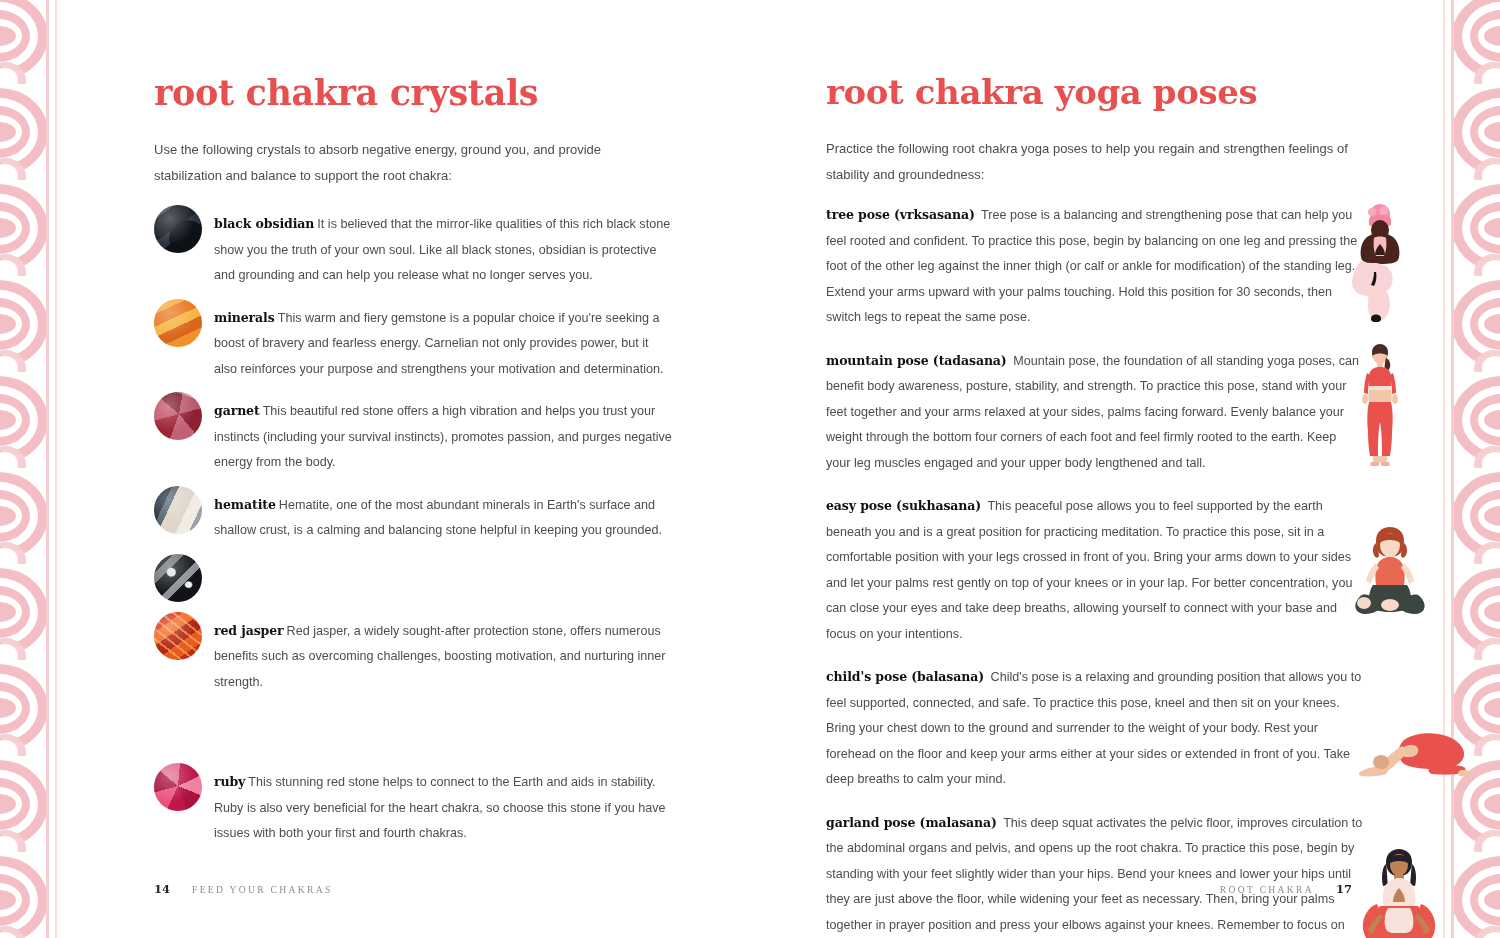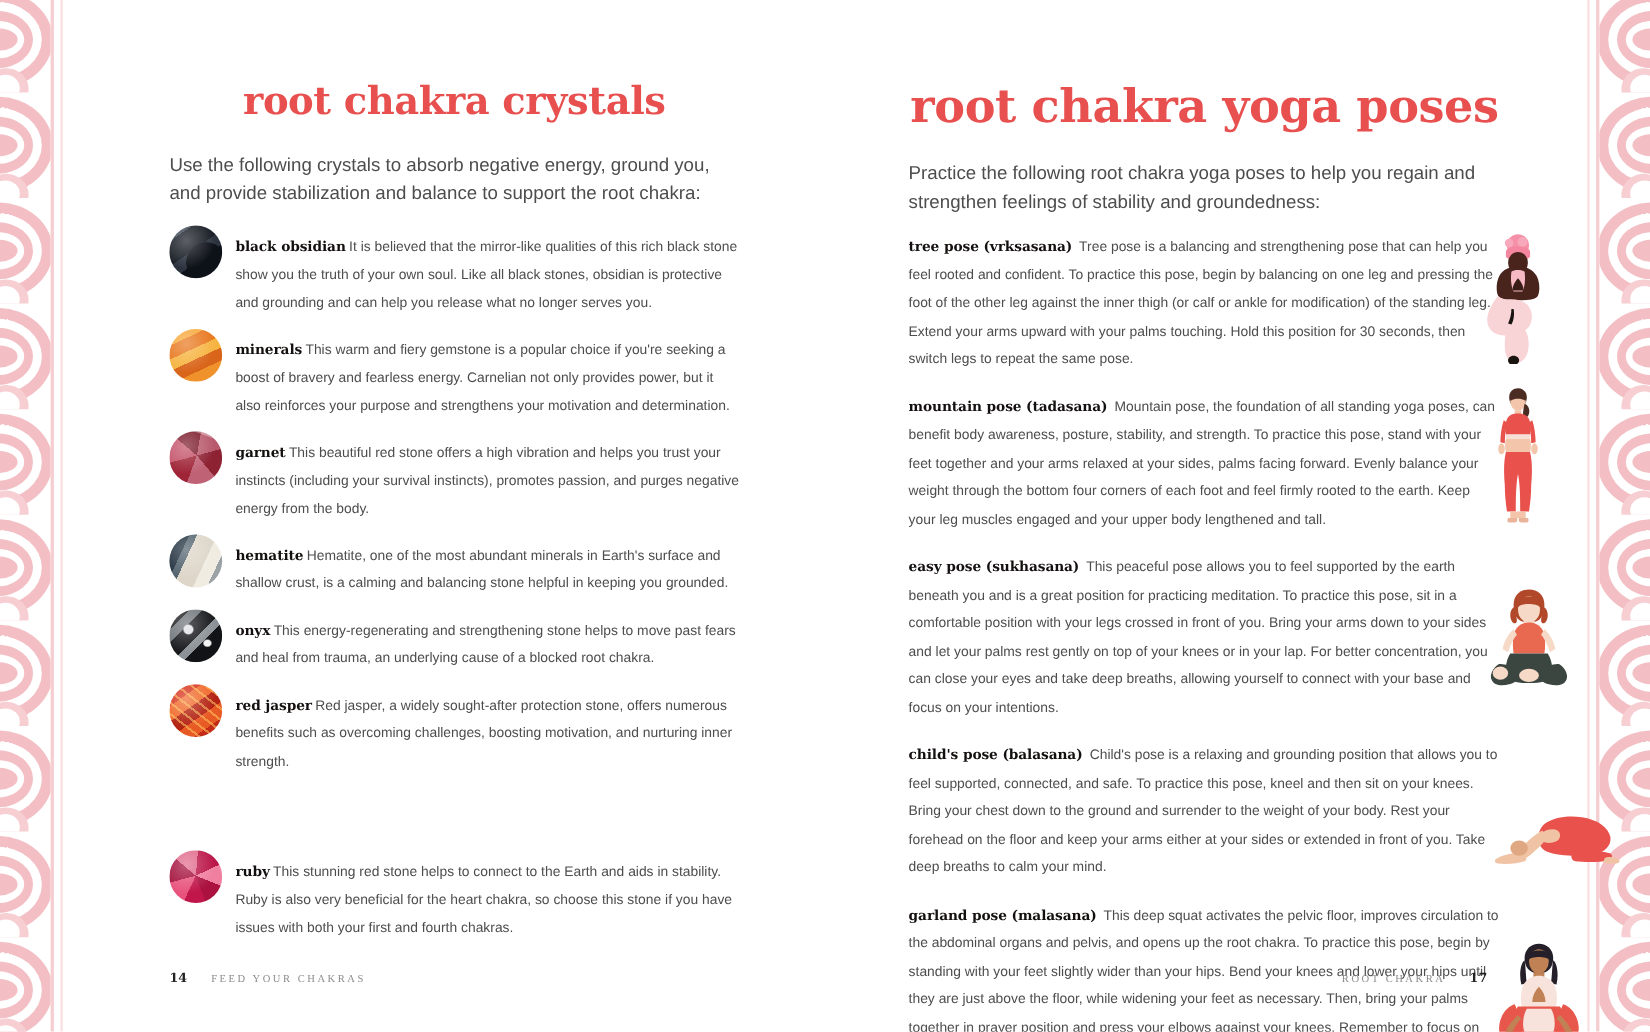--- a/index.html
+++ b/index.html
@@ -133,28 +133,28 @@
 
   .page-inner-left  { padding: 72px 78px 0 92px; }
   .page-inner-right { padding: 72px 74px 0 76px; }
 
   h1.section-title {
     font-family: "DejaVu Serif", serif;
     font-weight: 700;
     font-size: 35px;
     letter-spacing: -0.4px;
     color: #e8504f;
-    text-align: center;
+    text-align: left;
     margin: 0 0 22px 0;
     white-space: nowrap;
   }
-  .page-col.right h1.section-title { font-size: 42px; }
+  .page-col.right h1.section-title { font-size: 34px; }
 
   p.intro {
-    font-size: 17px;
+    font-size: 13px;
     line-height: 26px;
     color: #4d4d4d;
     margin-bottom: 14px;
     margin-top: 24px;
   }
 
   
   .crystal-list { margin-top: 4px; }
   .crystal-item {
     position: relative;
@@ -477,21 +477,20 @@
             <div class="crystal-item">
               <div class="stone" style="background: linear-gradient(200deg, rgba(255, 255, 255, 0.35) 0px, rgba(255, 255, 255, 0.35) 14%, rgba(255, 255, 255, 0) 15%), conic-gradient(from 200deg at 52% 46%, rgb(158, 36, 54) 0deg, rgb(158, 36, 54) 55deg, rgb(196, 83, 106) 55deg, rgb(196, 83, 106) 110deg, rgb(124, 28, 44) 110deg, rgb(124, 28, 44) 170deg, rgb(184, 89, 108) 170deg, rgb(184, 89, 108) 235deg, rgb(141, 34, 51) 235deg, rgb(141, 34, 51) 300deg, rgb(192, 98, 118) 300deg, rgb(192, 98, 118) 360deg); background-blend-mode: normal;"></div>
               <div class="stone-body"><span class="term">garnet</span><span>This beautiful red stone offers a high vibration and helps you trust your instincts (including your survival instincts), promotes passion, and purges negative energy from the body.</span></div>
             </div>
             <div class="crystal-item">
               <div class="stone" style="background: linear-gradient(115deg, rgb(34, 49, 63) 0px, rgb(34, 49, 63) 26%, rgb(83, 99, 111) 26%, rgb(83, 99, 111) 36%, rgb(221, 214, 201) 36%, rgb(221, 214, 201) 62%, rgb(240, 236, 226) 62%, rgb(240, 236, 226) 80%, rgb(154, 162, 166) 80%, rgb(154, 162, 166) 100%); background-blend-mode: normal;"></div>
               <div class="stone-body"><span class="term">hematite</span><span>Hematite, one of the most abundant minerals in Earth's surface and shallow crust, is a calming and balancing stone helpful in keeping you grounded.</span></div>
             </div>
             <div class="crystal-item">
               <div class="stone" style="background: radial-gradient(at 36% 38%, rgb(223, 226, 228) 0px, rgb(223, 226, 228) 9%, rgba(223, 226, 228, 0) 12%), radial-gradient(at 72% 64%, rgb(242, 242, 242) 0px, rgb(242, 242, 242) 6%, rgba(242, 242, 242, 0) 9%), linear-gradient(135deg, rgb(27, 29, 32) 0px, rgb(27, 29, 32) 20%, rgb(111, 117, 122) 20%, rgb(111, 117, 122) 32%, rgb(23, 25, 28) 32%, rgb(23, 25, 28) 52%, rgb(139, 145, 150) 52%, rgb(139, 145, 150) 62%, rgb(17, 19, 22) 62%, rgb(17, 19, 22) 100%); background-blend-mode: normal;"></div>
-              <div class="stone-body"><span class="term">onyx</span><span>This energy-regenerating and strengthening stone helps to move past fears and heal from trauma, an underlying cause of a blocked root chakra.</span></div>
             </div>
             <div class="crystal-item">
               <div class="stone" style="background: repeating-linear-gradient(38deg, rgba(255, 196, 96, 0.55) 0px, rgba(255, 196, 96, 0.55) 2px, rgba(255, 196, 96, 0) 2px, rgba(255, 196, 96, 0) 8px), linear-gradient(145deg, rgb(216, 52, 29) 0px, rgb(216, 52, 29) 25%, rgb(240, 106, 44) 25%, rgb(240, 106, 44) 42%, rgb(180, 36, 20) 42%, rgb(180, 36, 20) 60%, rgb(232, 90, 36) 60%, rgb(232, 90, 36) 78%, rgb(194, 44, 23) 78%, rgb(194, 44, 23) 100%); background-blend-mode: normal;"></div>
               <div class="stone-body"><span class="term">red jasper</span><span>Red jasper, a widely sought-after protection stone, offers numerous benefits such as overcoming challenges, boosting motivation, and nurturing inner strength.</span></div>
             </div>
             <div class="crystal-item">
               <div class="stone" style="background-blend-mode: normal;"></div>
             </div>
             <div class="crystal-item">
               <div class="stone" style="background: linear-gradient(210deg, rgba(255, 255, 255, 0.38) 0px, rgba(255, 255, 255, 0.38) 12%, rgba(255, 255, 255, 0) 13%), conic-gradient(from 160deg at 50% 48%, rgb(192, 22, 74) 0deg, rgb(192, 22, 74) 45deg, rgb(232, 83, 124) 45deg, rgb(232, 83, 124) 95deg, rgb(163, 16, 60) 95deg, rgb(163, 16, 60) 150deg, rgb(225, 107, 140) 150deg, rgb(225, 107, 140) 205deg, rgb(187, 22, 72) 205deg, rgb(187, 22, 72) 265deg, rgb(240, 127, 160) 265deg, rgb(240, 127, 160) 312deg, rgb(171, 18, 64) 312deg, rgb(171, 18, 64) 360deg); background-blend-mode: normal;"></div>

